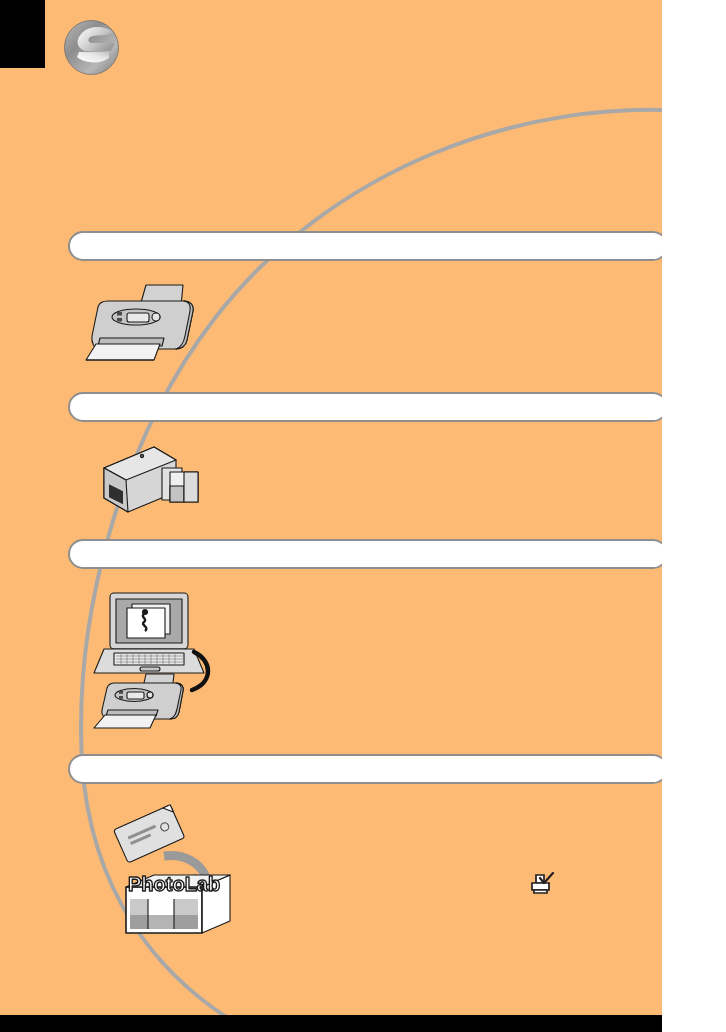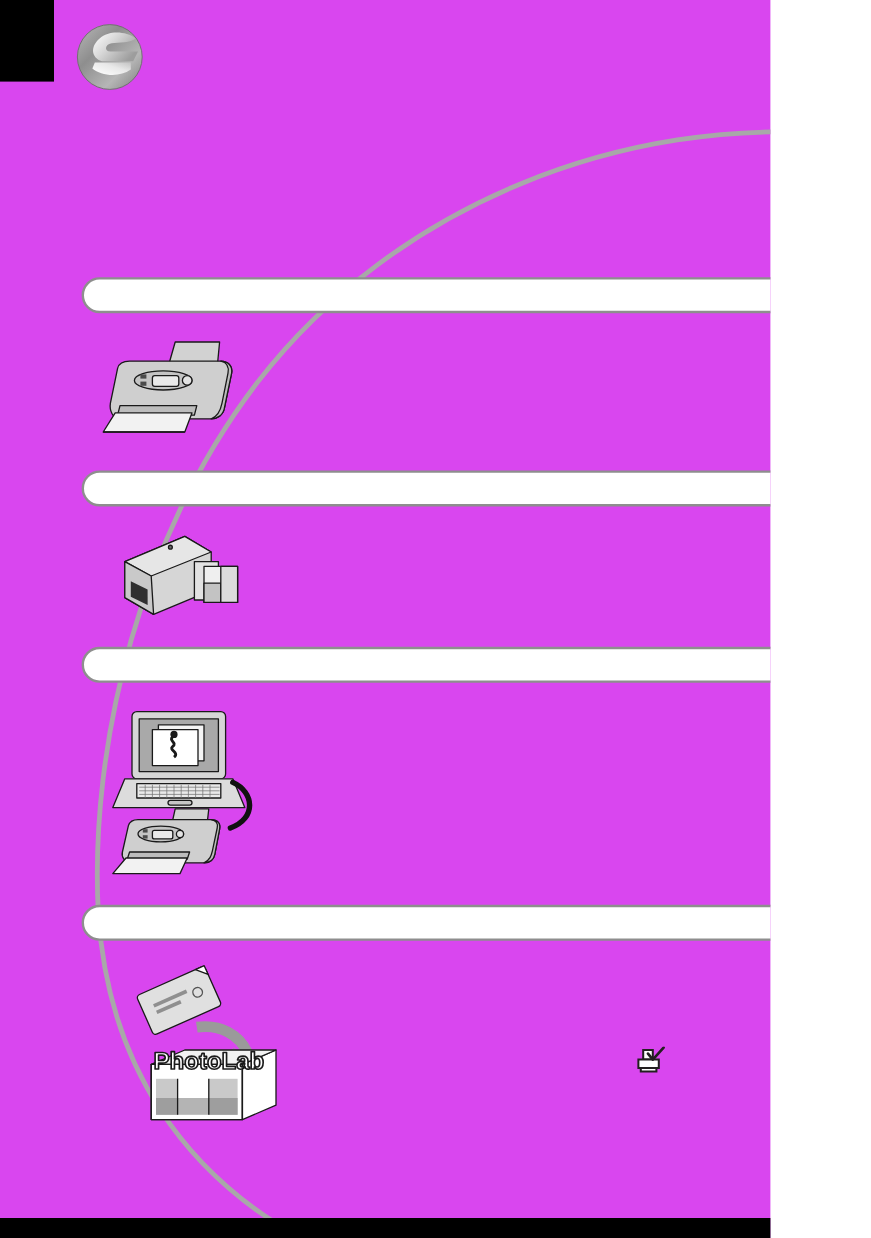--- a/index.html
+++ b/index.html
@@ -7,22 +7,23 @@
     padding: 0;
     background: #ffffff;
   }
   body {
     font-family: "Liberation Sans", sans-serif;
   }
   #page {
     position: relative;
     width: 642px;
     height: 1032px;
-    background: #d946ef;
+    background: #fdba74;
     overflow: hidden;
+    padding-left: 20px;
   }
   
   .bar-top-left {
     position: absolute;
     left: 0;
     top: 0;
     width: 45px;
     height: 68px;
     background: #000000;
   }

